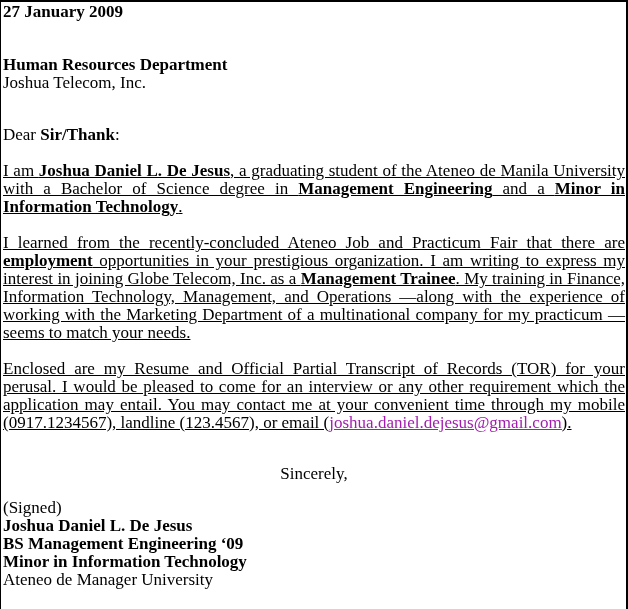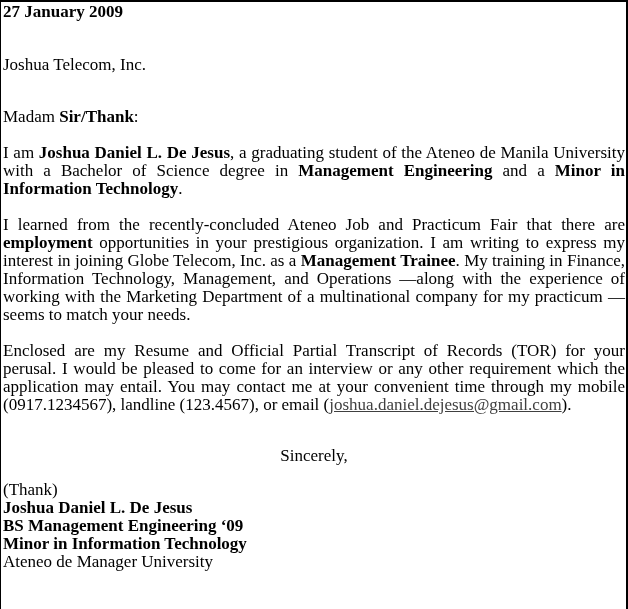--- a/index.html
+++ b/index.html
@@ -18,48 +18,49 @@
     padding: 1px 1px 0 2px;
     font-size: 17px;
     line-height: 18px;
     color: #000000;
   }
   .bold { font-weight: bold; }
   .line { white-space: nowrap; }
   .date-line { font-weight: bold; }
   .recipient-block { margin-top: 35px; }
   .salutation-line { margin-top: 34px; }
-  .para { margin-top: 18px; text-align: justify; }
+  .para { margin-top: 18px; text-align: justify; text-decoration: underline; }
   .closing-line { margin-top: 33px; text-align: center; }
   .signature-block { margin-top: 16px; }
-  a.link { color: #404040; text-decoration: underline; cursor: pointer; }
+  a.link { color: #a21caf; text-decoration: underline; cursor: pointer; }
 </style>
 </head>
 <body>
 
 <div class="page">
 
   <div class="line date-line">27 January 2009</div>
 
   <div class="recipient-block">
+      <div class="line bold">Human Resources Department</div>
       <div class="line">Joshua Telecom, Inc.</div>
     </div>
 
-  <div class="line salutation-line"><span>Madam </span><span class="bold">Sir/Thank</span><span>:</span></div>
+  <div class="line salutation-line"><span>Dear </span><span class="bold">Sir/Thank</span><span>:</span></div>
 
   <p class="para"><span>I am </span><span class="bold">Joshua Daniel L. De Jesus</span><span>, a graduating student of the Ateneo de Manila University with a Bachelor of Science degree in </span><span class="bold">Management Engineering</span><span> and a </span><span class="bold">Minor in Information Technology</span><span>.</span></p>
 
   <p class="para"><span>I learned from the recently-concluded Ateneo Job and Practicum Fair that there are </span><span class="bold">employment</span><span> opportunities in your prestigious organization. I am writing to express my interest in joining Globe Telecom, Inc. as a </span><span class="bold">Management Trainee</span><span>. My training in Finance, Information Technology, Management, and Operations —along with the experience of working with the Marketing Department of a multinational company for my practicum —seems to match your needs.</span></p>
 
   <p class="para"><span>Enclosed are my Resume and Official Partial Transcript of Records (TOR) for your perusal. I would be pleased to come for an interview or any other requirement which the application may entail. You may contact me at your convenient time through my mobile (0917.1234567), landline (123.4567), or email (</span><a class="link" href="#">joshua.daniel.dejesus@gmail.com</a><span>).</span></p>
 
 
   <div class="line closing-line">Sincerely,</div>
 
   <div class="signature-block">
-      <div class="line">(Thank)</div>
+      <div class="line">(Signed)</div>
       <div class="line bold">Joshua Daniel L. De Jesus</div>
       <div class="line bold">BS Management Engineering ‘09</div>
       <div class="line bold">Minor in Information Technology</div>
       <div class="line">Ateneo de Manager University</div>
     </div>
 
 </div>
 
 </body></html>

